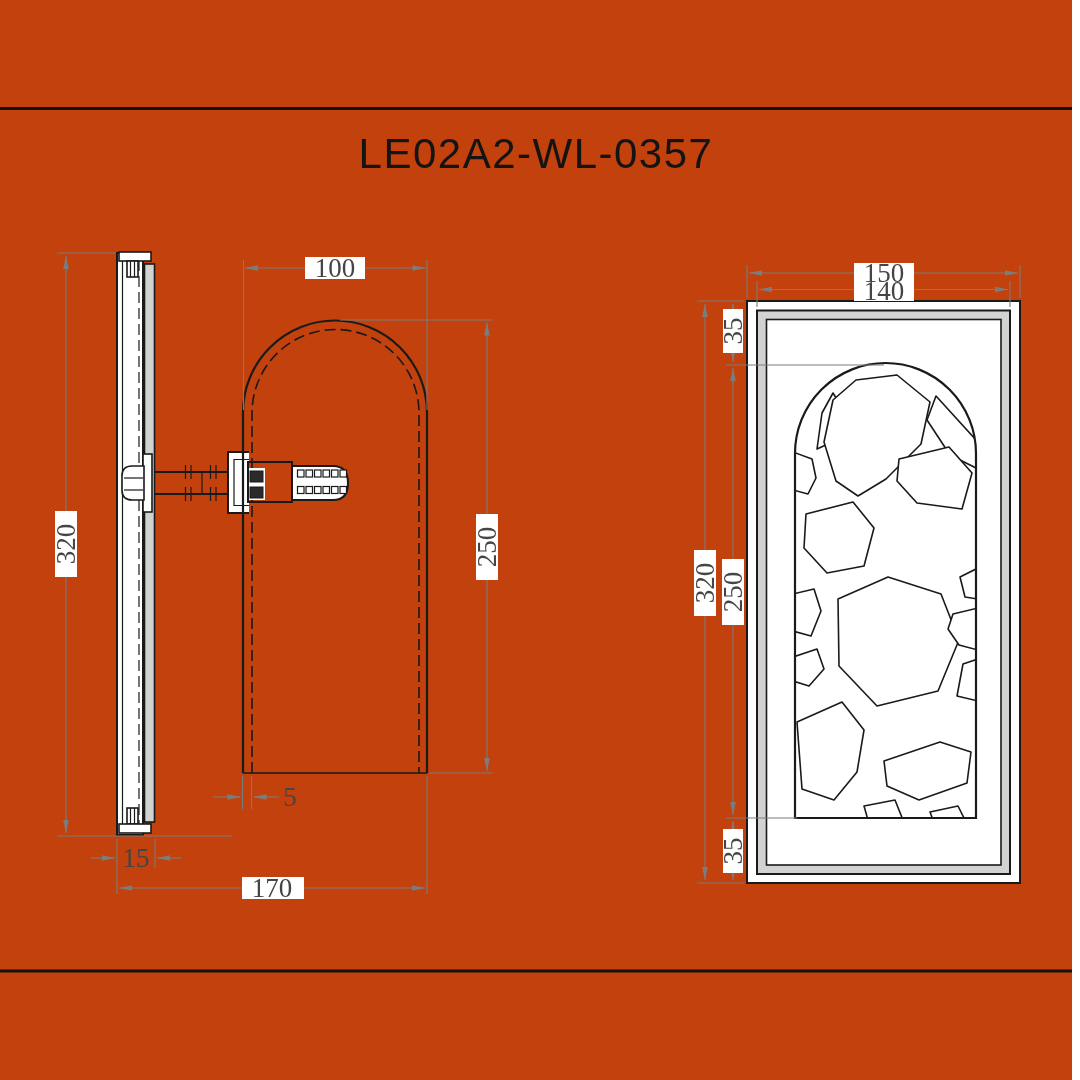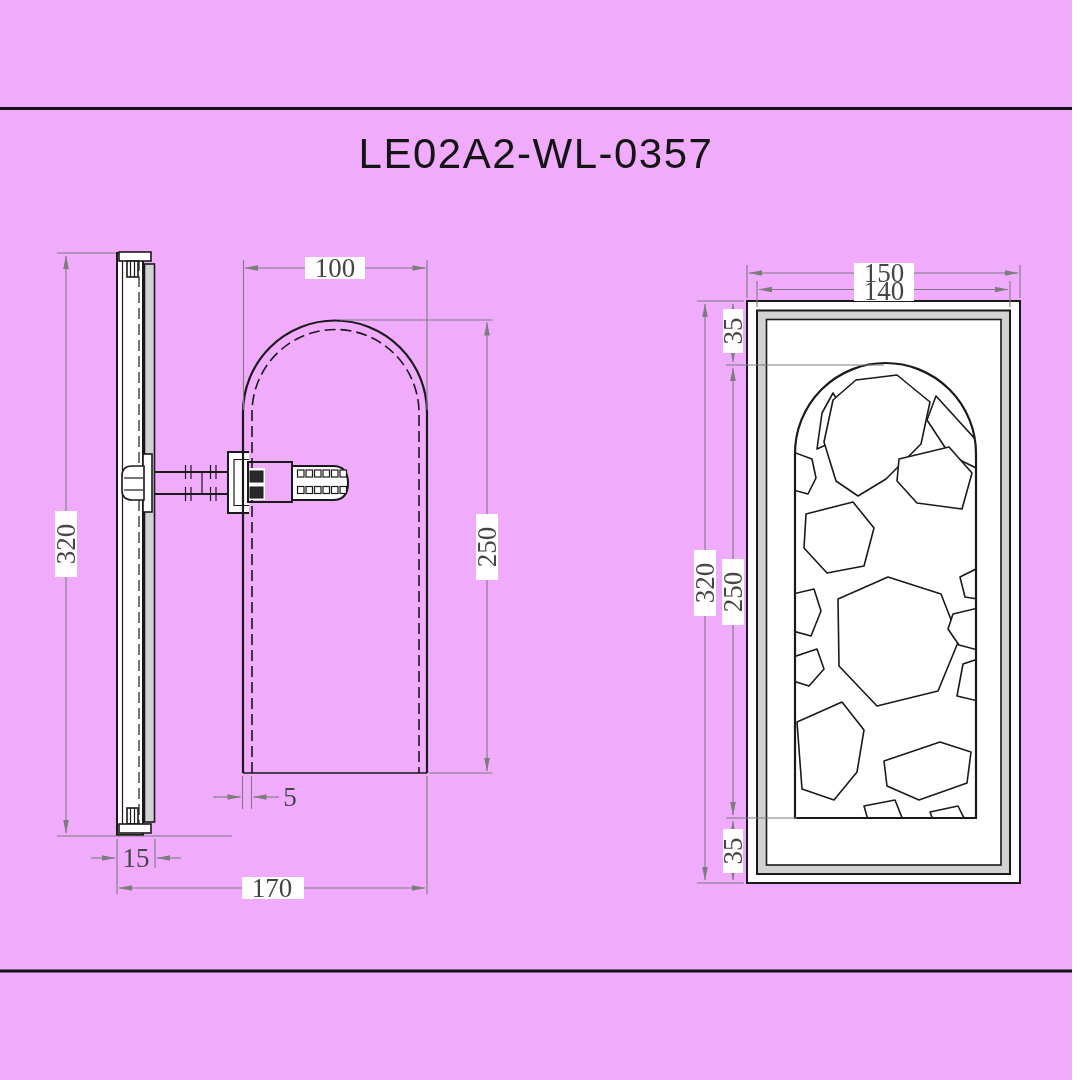--- a/index.html
+++ b/index.html
@@ -1,16 +1,16 @@
 <!DOCTYPE html>
 <html><head>
 <meta charset="utf-8">
 <style>
   html,body{margin:0;padding:0;background:#fff;}
-  .canvas{position:relative;width:1072px;height:1080px;background:#f0abfc;overflow:hidden;}
+  .canvas{position:relative;width:1072px;height:1080px;background:#c2410c;overflow:hidden;}
   svg{position:absolute;left:0;top:0;}
   .obj{stroke:#1a1a1a;fill:none;stroke-width:2;}
   .obj-thin{stroke:#1a1a1a;fill:none;stroke-width:1.2;}
   .obj-med{stroke:#1a1a1a;fill:none;stroke-width:1.6;}
   .fillw{fill:#ffffff;}
   .gray{fill:#d2d2d2;}
   .dash{stroke-dasharray:11 5;}
   .dim{stroke:#7c7c7c;stroke-width:1.1;fill:none;}
   .dimtxt{font-family:"Liberation Serif","DejaVu Serif",serif;font-size:27px;fill:#454545;text-anchor:middle;}
   .titletxt{font-family:"Liberation Sans","DejaVu Sans",sans-serif;font-size:42px;fill:#141414;text-anchor:middle;letter-spacing:1.5px;}

